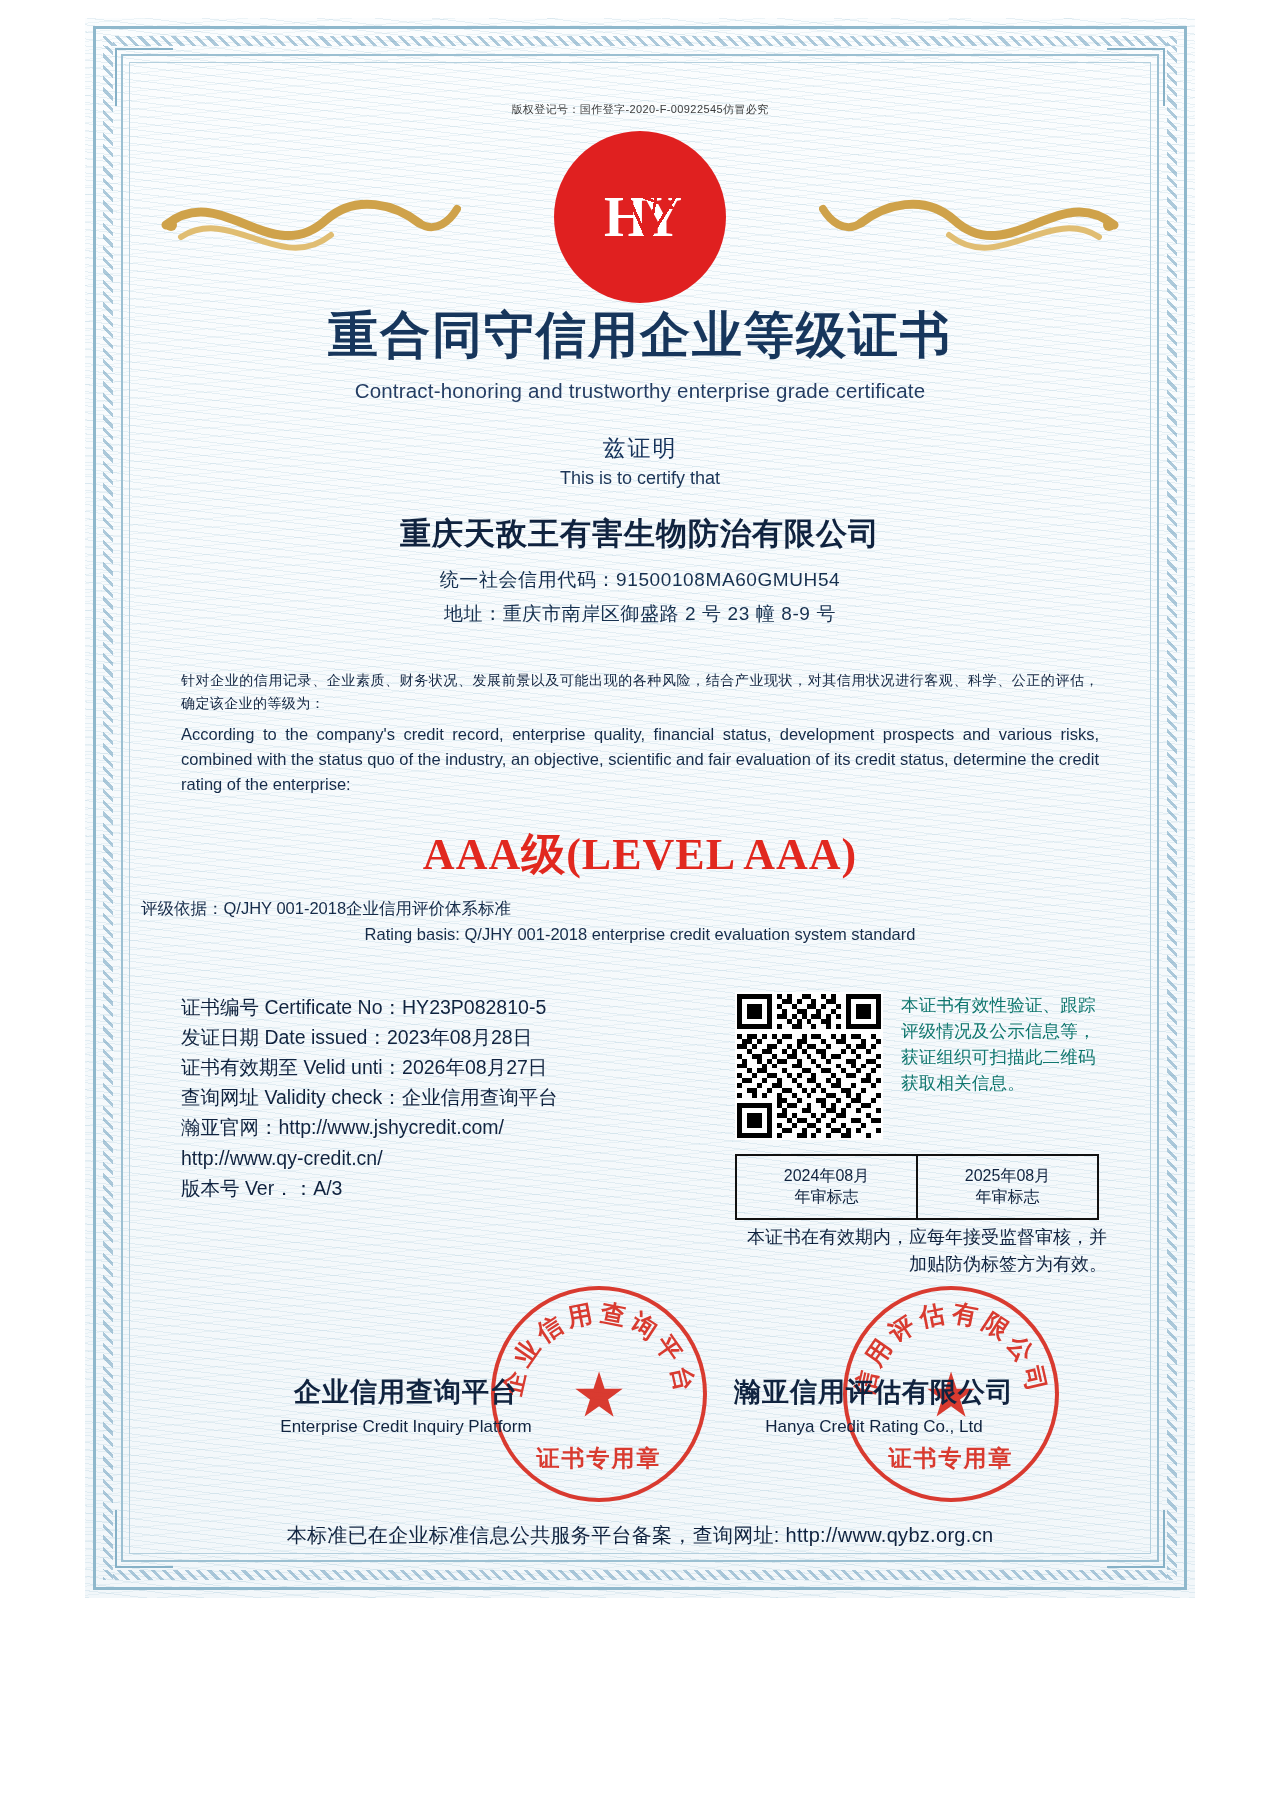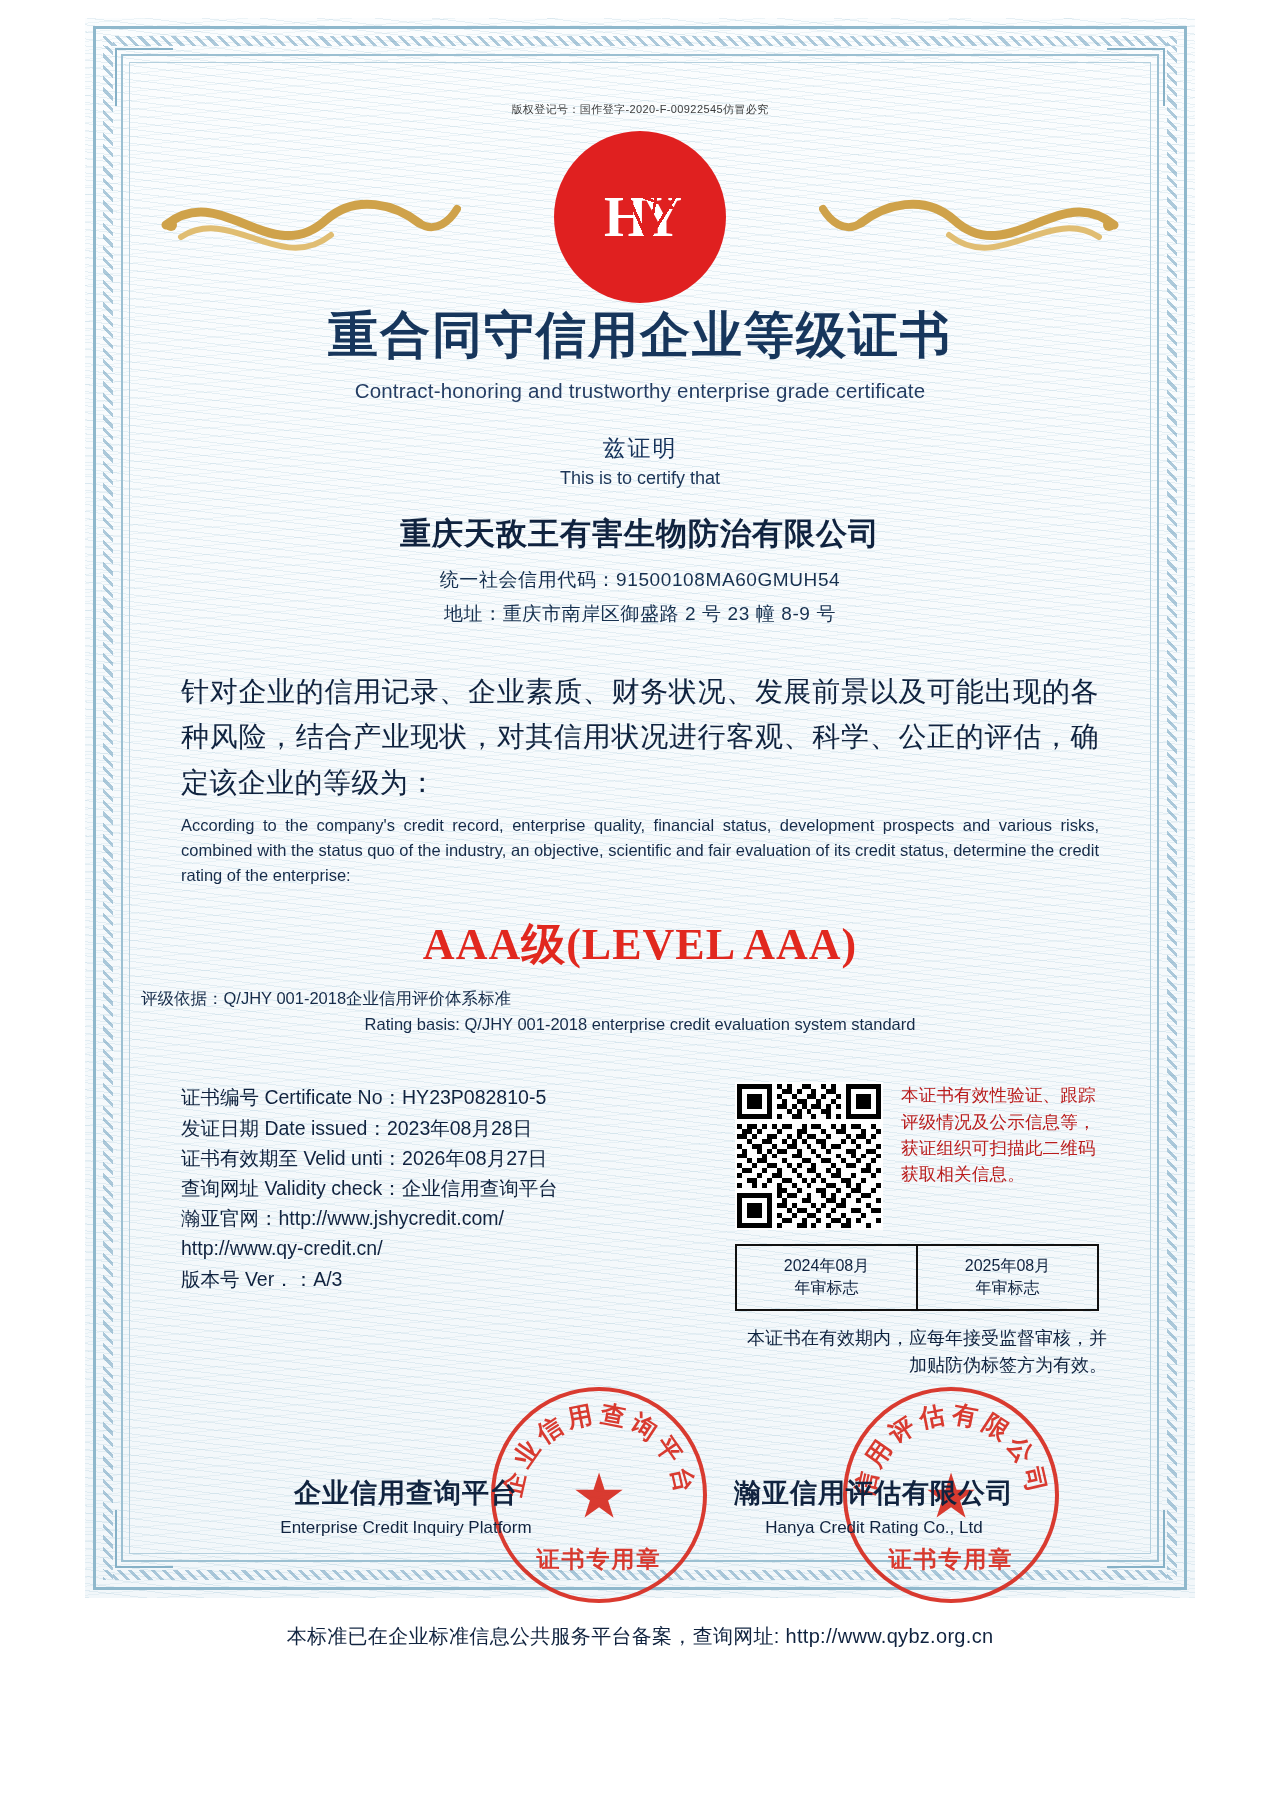--- a/index.html
+++ b/index.html
@@ -186,21 +186,21 @@
     margin-top: 12px;
     letter-spacing: 0.6px;
   }
   .company-meta + .company-meta { margin-top: 8px; }
 
   
   .body-block {
     margin: 42px 40px 0 40px;
   }
   .para-cn {
-    font-size: 28px;
+    font-size: 14px;
     line-height: 1.62;
     color: #10233f;
     text-align: justify;
     letter-spacing: 0.4px;
   }
   .para-en {
     font-size: 16.5px;
     line-height: 1.5;
     color: #152b49;
     margin-top: 8px;
@@ -259,21 +259,21 @@
     height: 148px;
     flex: none;
     background: #ffffff;
     padding: 2px;
     box-sizing: border-box;
   }
   .qr svg { display: block; }
   .qr-note {
     font-size: 17.5px;
     line-height: 1.5;
-    color: #b91c1c;
+    color: #0f766e;
     letter-spacing: 0.2px;
   }
 
   .stamp-boxes {
     display: flex;
     gap: 0;
     margin-top: 14px;
     border: 2px solid #111;
     width: 360px;
   }
@@ -281,21 +281,21 @@
     flex: 1;
     text-align: center;
     padding: 9px 4px 10px 4px;
     font-size: 16px;
     color: #10233f;
     line-height: 1.35;
   }
   .stamp-box + .stamp-box { border-left: 2px solid #111; }
 
   .audit-note {
-    margin-top: 14px;
+    margin-top: 4px;
     font-size: 18px;
     line-height: 1.5;
     color: #10233f;
     text-align: right;
     width: 372px;
   }
 
   
   .seal-area {
     position: relative;

